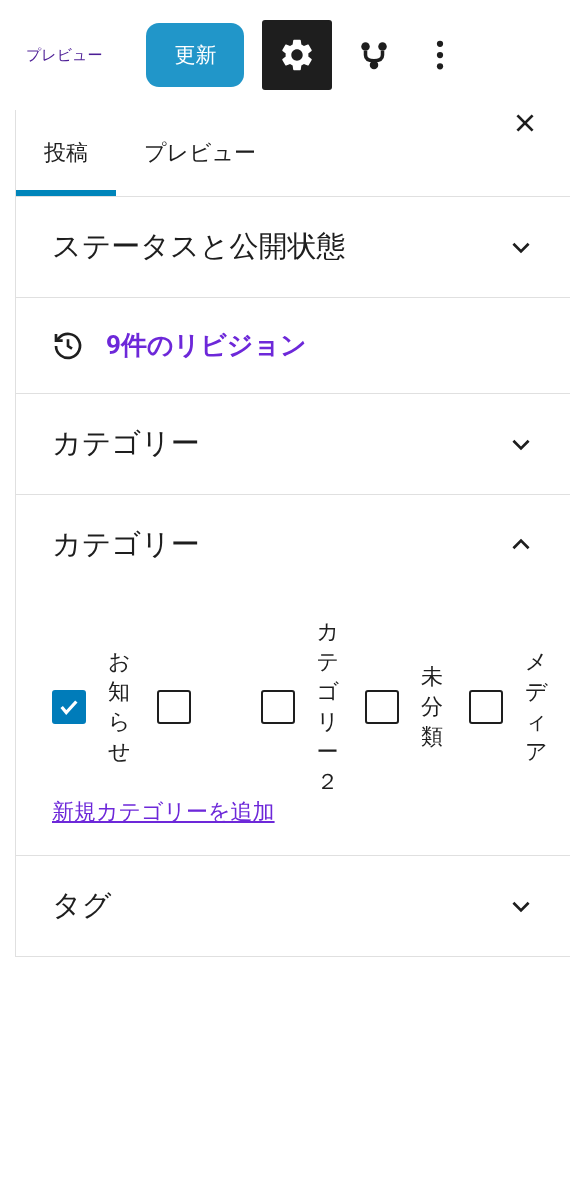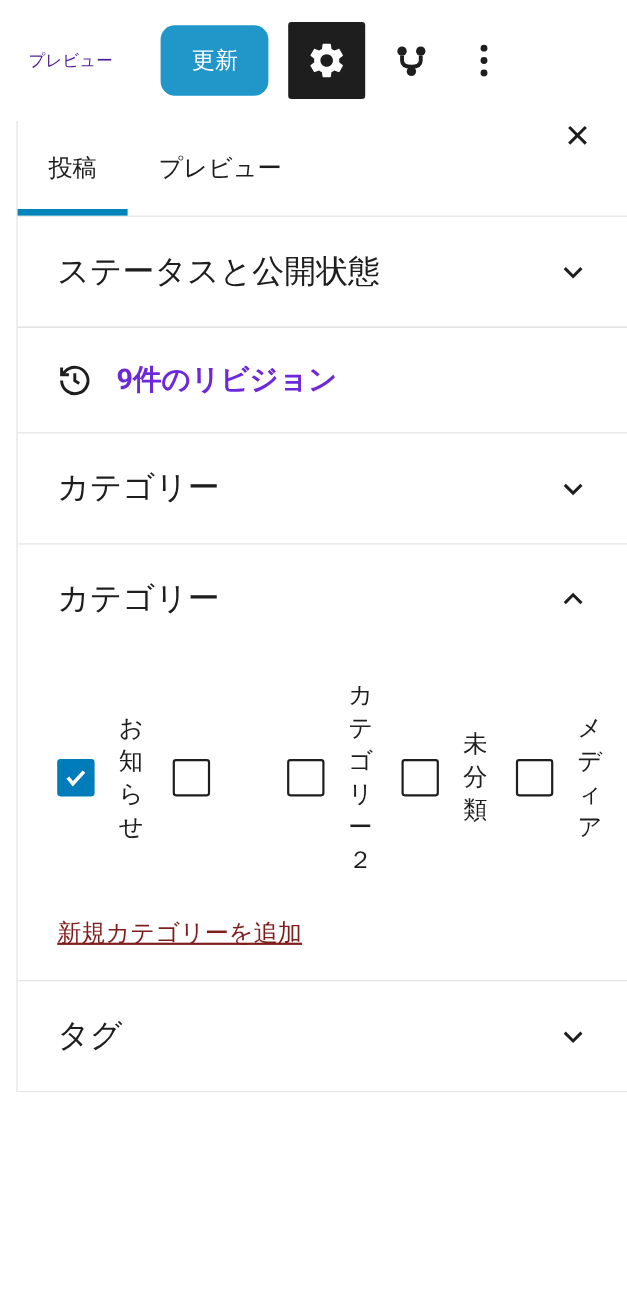--- a/index.html
+++ b/index.html
@@ -145,26 +145,25 @@
     .checkbox.checked {
       background: #007cba;
       border-color: #007cba;
     }
     .check-label {
       font-size: 22px;
       color: #1e1e1e;
       cursor: pointer;
     }
     .add-link {
-      color: #7f1d1d;
+      color: #6d28d9;
       text-decoration: underline;
       font-size: 22px;
       cursor: pointer;
       display: inline-block;
-      margin-top: 36px;
     }
   </style>
 </head>
 <body>
 
 <div class="toolbar">
   <span class="preview-link">プレビュー</span>
   <div class="spacer-sm"></div>
   <button class="update-btn">更新</button>
   <button class="settings-btn">

